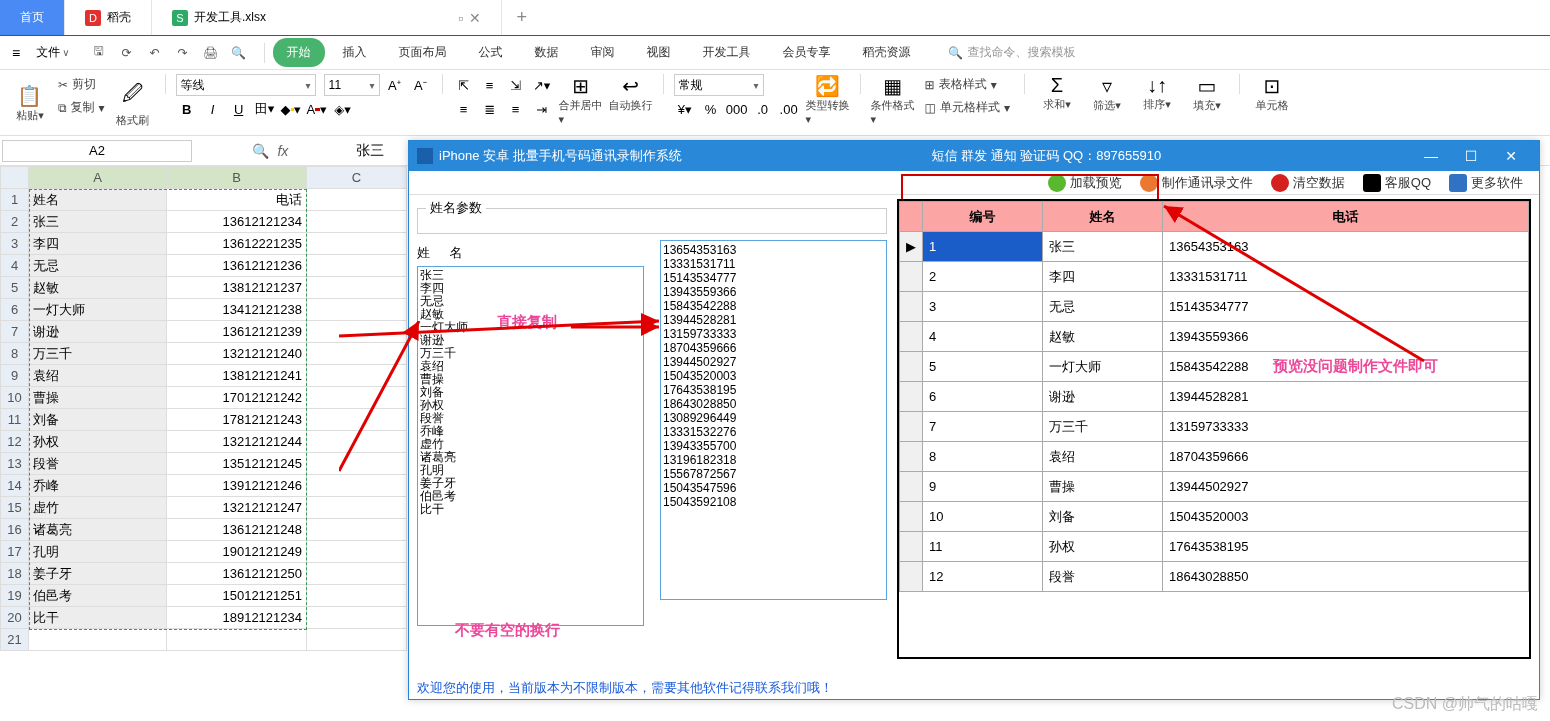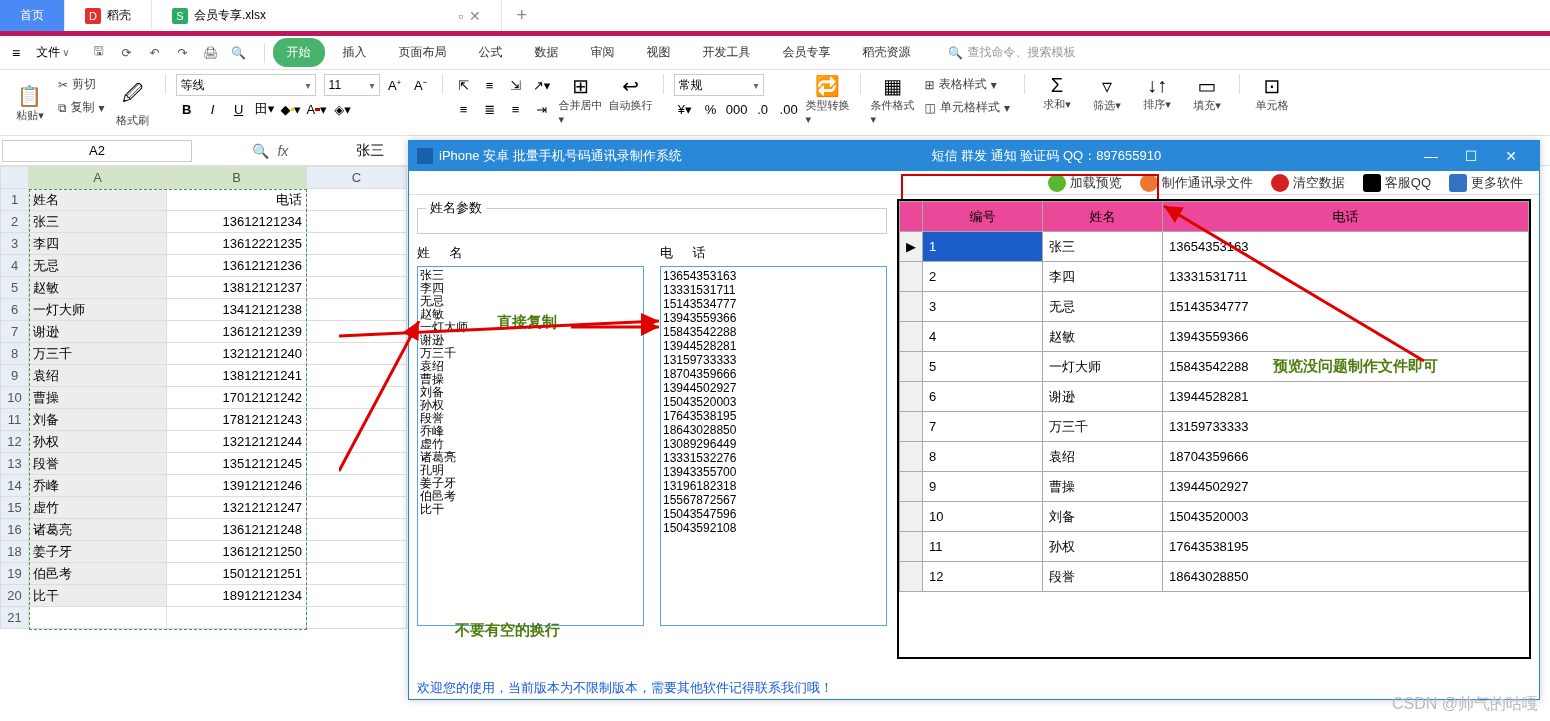--- a/index.html
+++ b/index.html
@@ -1,19 +1,19 @@
 <!DOCTYPE html>
 <html><head>
 <meta charset="utf-8">
 <style>
 * { box-sizing: border-box; margin: 0; padding: 0; }
 body { font-family: "Microsoft YaHei", SimSun, Arial, sans-serif; font-size: 12px; background: #fff; overflow: hidden; width: 1550px; height: 721px; position: relative; }
 
 
-.tabs { display: flex; height: 36px; background: #fff; border-bottom: 5px solid #be185d; }
+.tabs { display: flex; height: 36px; background: #fff; border-bottom: 1px solid #be185d; }
 .tab { display: flex; align-items: center; padding: 0 20px; gap: 6px; border-right: 1px solid #e5e5e5; }
 .tab.active { background: #4a8af4; color: #fff; }
 .tab-icon { width: 16px; height: 16px; display: inline-flex; align-items: center; justify-content: center; font-size: 11px; border-radius: 2px; }
 .dk-icon { background: #e03030; color: #fff; }
 .xls-icon { background: #2eaa67; color: #fff; }
 .tab-close, .tab-dropdown { color: #888; font-size: 14px; }
 .tab-add { display: flex; align-items: center; justify-content: center; width: 40px; color: #888; font-size: 18px; }
 
 
 .menubar { display: flex; align-items: center; height: 34px; padding: 0 8px; gap: 4px; border-bottom: 1px solid #e0e0e0; }
@@ -87,47 +87,47 @@
 
 .cols { display: flex; gap: 16px; }
 .col { flex: 1; }
 .col-label { font-size: 13px; padding: 4px 0; letter-spacing: 8px; }
 .listbox { border: 1px solid #5aa5e0; height: 360px; overflow: auto; padding: 2px; font-size: 12px; line-height: 13px; background: #fff; }
 .listbox.phone { line-height: 14px; }
 
 .grid-wrap { border: 2px solid #000; flex: 1; overflow: auto; position: relative; }
 .grid { border-collapse: collapse; width: 100%; font-size: 13px; }
 .grid th, .grid td { border: 1px solid #aaa; height: 30px; padding: 0 6px; text-align: left; }
-.grid th { background: #ec4899; height: 30px; text-align: center; font-weight: normal; }
+.grid th { background: #fca5a5; height: 30px; text-align: center; font-weight: bold; }
 .grid td.num { width: 120px; }
 .grid td.name { width: 120px; }
 .row-ind { width: 18px; background: #f0f0f0; border: 1px solid #aaa; }
 .grid tr.sel td.num { background: #1a5cc8; color: #fff; }
 
 .app-status { position: absolute; bottom: 0; left: 0; right: 0; height: 22px; padding: 2px 8px; font-size: 13px; color: #1a5cdc; }
 
 
-.anno { position: absolute; color: #4d7c0f; font-size: 15px; font-weight: bold; pointer-events: none; }
+.anno { position: absolute; color: #ec4899; font-size: 15px; font-weight: bold; pointer-events: none; }
 .arrow { position: absolute; pointer-events: none; }
 .watermark { position: absolute; right: 12px; bottom: 6px; color: #bbb; font-size: 16px; }
 </style>
 </head>
 <body>
 
 <div class="tabs">
   <div class="tab active">
       <span>首页</span>
     </div>
   <div class="tab">
       <span class="tab-icon dk-icon">D</span>
       <span>稻壳</span>
     </div>
   <div class="tab">
     <span class="tab-icon xls-icon">S</span>
-    <span>会员专享.xlsx</span>
+    <span>开发工具.xlsx</span>
     <span style="width:180px"></span>
     <span class="tab-dropdown">▫</span>
     <span class="tab-close">✕</span>
   </div>
   <div class="tab-add">+</div>
 </div>
 
 <div class="menubar">
   <span class="hamburger">≡</span>
   <span class="file-menu">
@@ -388,20 +388,26 @@
         <tr>
           <th class="rownum">15</th>
           <td class="col-A">虚竹</td>
           <td class="col-B">13212121247</td>
           <td class="col-C"></td>
         </tr>
         <tr>
           <th class="rownum">16</th>
           <td class="col-A">诸葛亮</td>
           <td class="col-B">13612121248</td>
+          <td class="col-C"></td>
+        </tr>
+        <tr>
+          <th class="rownum">17</th>
+          <td class="col-A">孔明</td>
+          <td class="col-B">19012121249</td>
           <td class="col-C"></td>
         </tr>
         <tr>
           <th class="rownum">18</th>
           <td class="col-A">姜子牙</td>
           <td class="col-B">13612121250</td>
           <td class="col-C"></td>
         </tr>
         <tr>
           <th class="rownum">19</th>
@@ -485,21 +491,20 @@
               <div>乔峰</div>
               <div>虚竹</div>
               <div>诸葛亮</div>
               <div>孔明</div>
               <div>姜子牙</div>
               <div>伯邑考</div>
               <div>比干</div>
             </div>
         </div>
         <div class="col">
-          <div class="col-label">电 话</div>
           <div class="listbox phone" id="phones-list">
               <div>13654353163</div>
               <div>13331531711</div>
               <div>15143534777</div>
               <div>13943559366</div>
               <div>15843542288</div>
               <div>13944528281</div>
               <div>13159733333</div>
               <div>18704359666</div>
               <div>13944502927</div>

